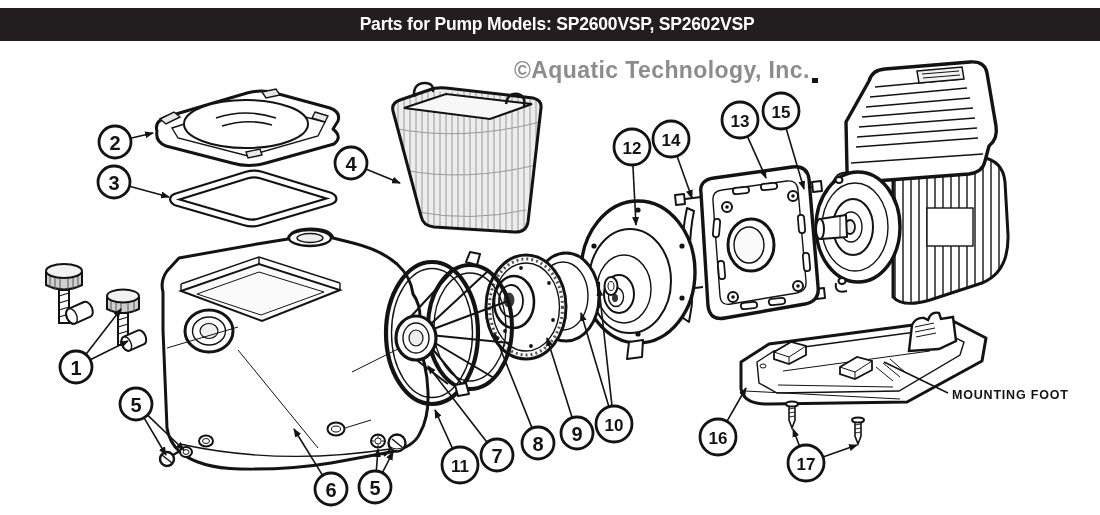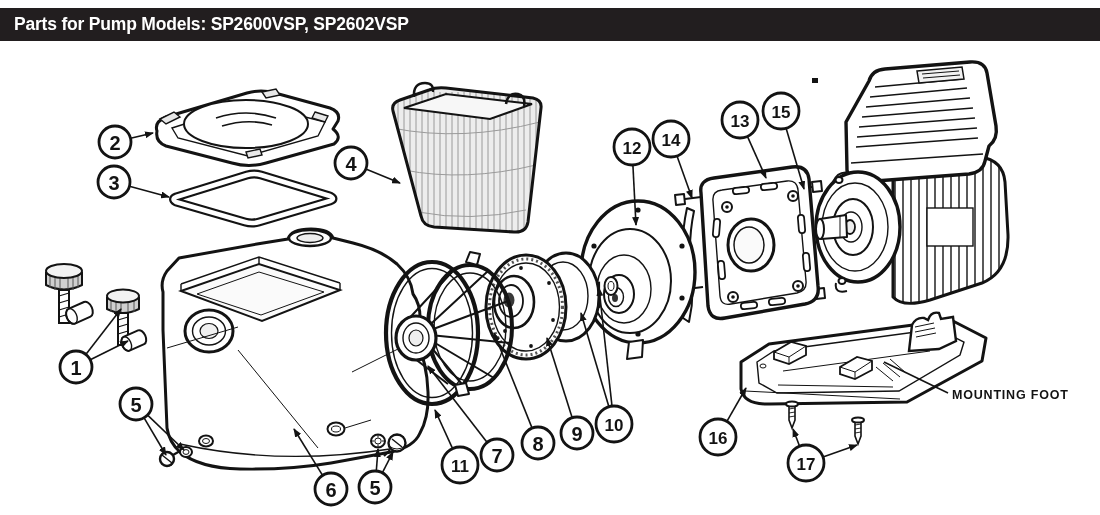--- a/index.html
+++ b/index.html
@@ -1,18 +1,18 @@
 <!DOCTYPE html>
 <html><head>
 <meta charset="utf-8">
 <style>
   html,body{margin:0;padding:0;background:#fff;}
   .stage{position:relative;width:1100px;height:515px;background:#fff;overflow:hidden;
          font-family:"Liberation Sans",sans-serif;}
-  .header{position:absolute;top:8px;left:0;width:1100px;height:33px;background:#221e1f;}
+  .header{position:absolute;top:8px;left:0;width:1100px;height:33px;background:#221e1f;text-align:center;}
   .header span{display:block;padding-left:14px;line-height:33px;color:#fff;
                font-weight:bold;font-size:17.5px;letter-spacing:-0.2px;white-space:nowrap;}
   .watermark{position:absolute;top:57px;left:514px;font-weight:bold;font-size:23px;
              color:#8c8c8c;letter-spacing:0.4px;white-space:nowrap;}
   svg{position:absolute;top:0;left:0;}
   
   .o4{fill:#fff;stroke:#131313;stroke-width:3.4;stroke-linejoin:round;}
   .o3{fill:#fff;stroke:#131313;stroke-width:3;stroke-linejoin:round;}
   .o2{fill:#fff;stroke:#131313;stroke-width:2;stroke-linejoin:round;}
   .n4{fill:none;stroke:#131313;stroke-width:4;}
@@ -31,20 +31,21 @@
 </style>
 </head>
 <body>
 
 <div class="stage">
 
   <div class="header">
     <span>Parts for Pump Models: SP2600VSP, SP2602VSP</span>
   </div>
 
+  <div class="watermark">©Aquatic Technology, Inc.</div>
 
   <svg width="1100" height="515" viewBox="0 0 1100 515">
     <defs>
       <marker id="arrow" markerWidth="9" markerHeight="7" refX="8" refY="3.5" orient="auto" markerUnits="userSpaceOnUse">
         <path d="M0,0 L9,3.5 L0,7 Z" fill="#131313"></path>
       </marker>
       <clipPath id="basketClip">
         <path d="M393,111 Q391,103 400,100 L429,90 Q436,87 446,88 L533,98 Q542,100 541,108 L528,222 Q526,233 514,232 L434,227 Q423,226 421,216 Z"></path>
       </clipPath>
       <clipPath id="motorClip">

